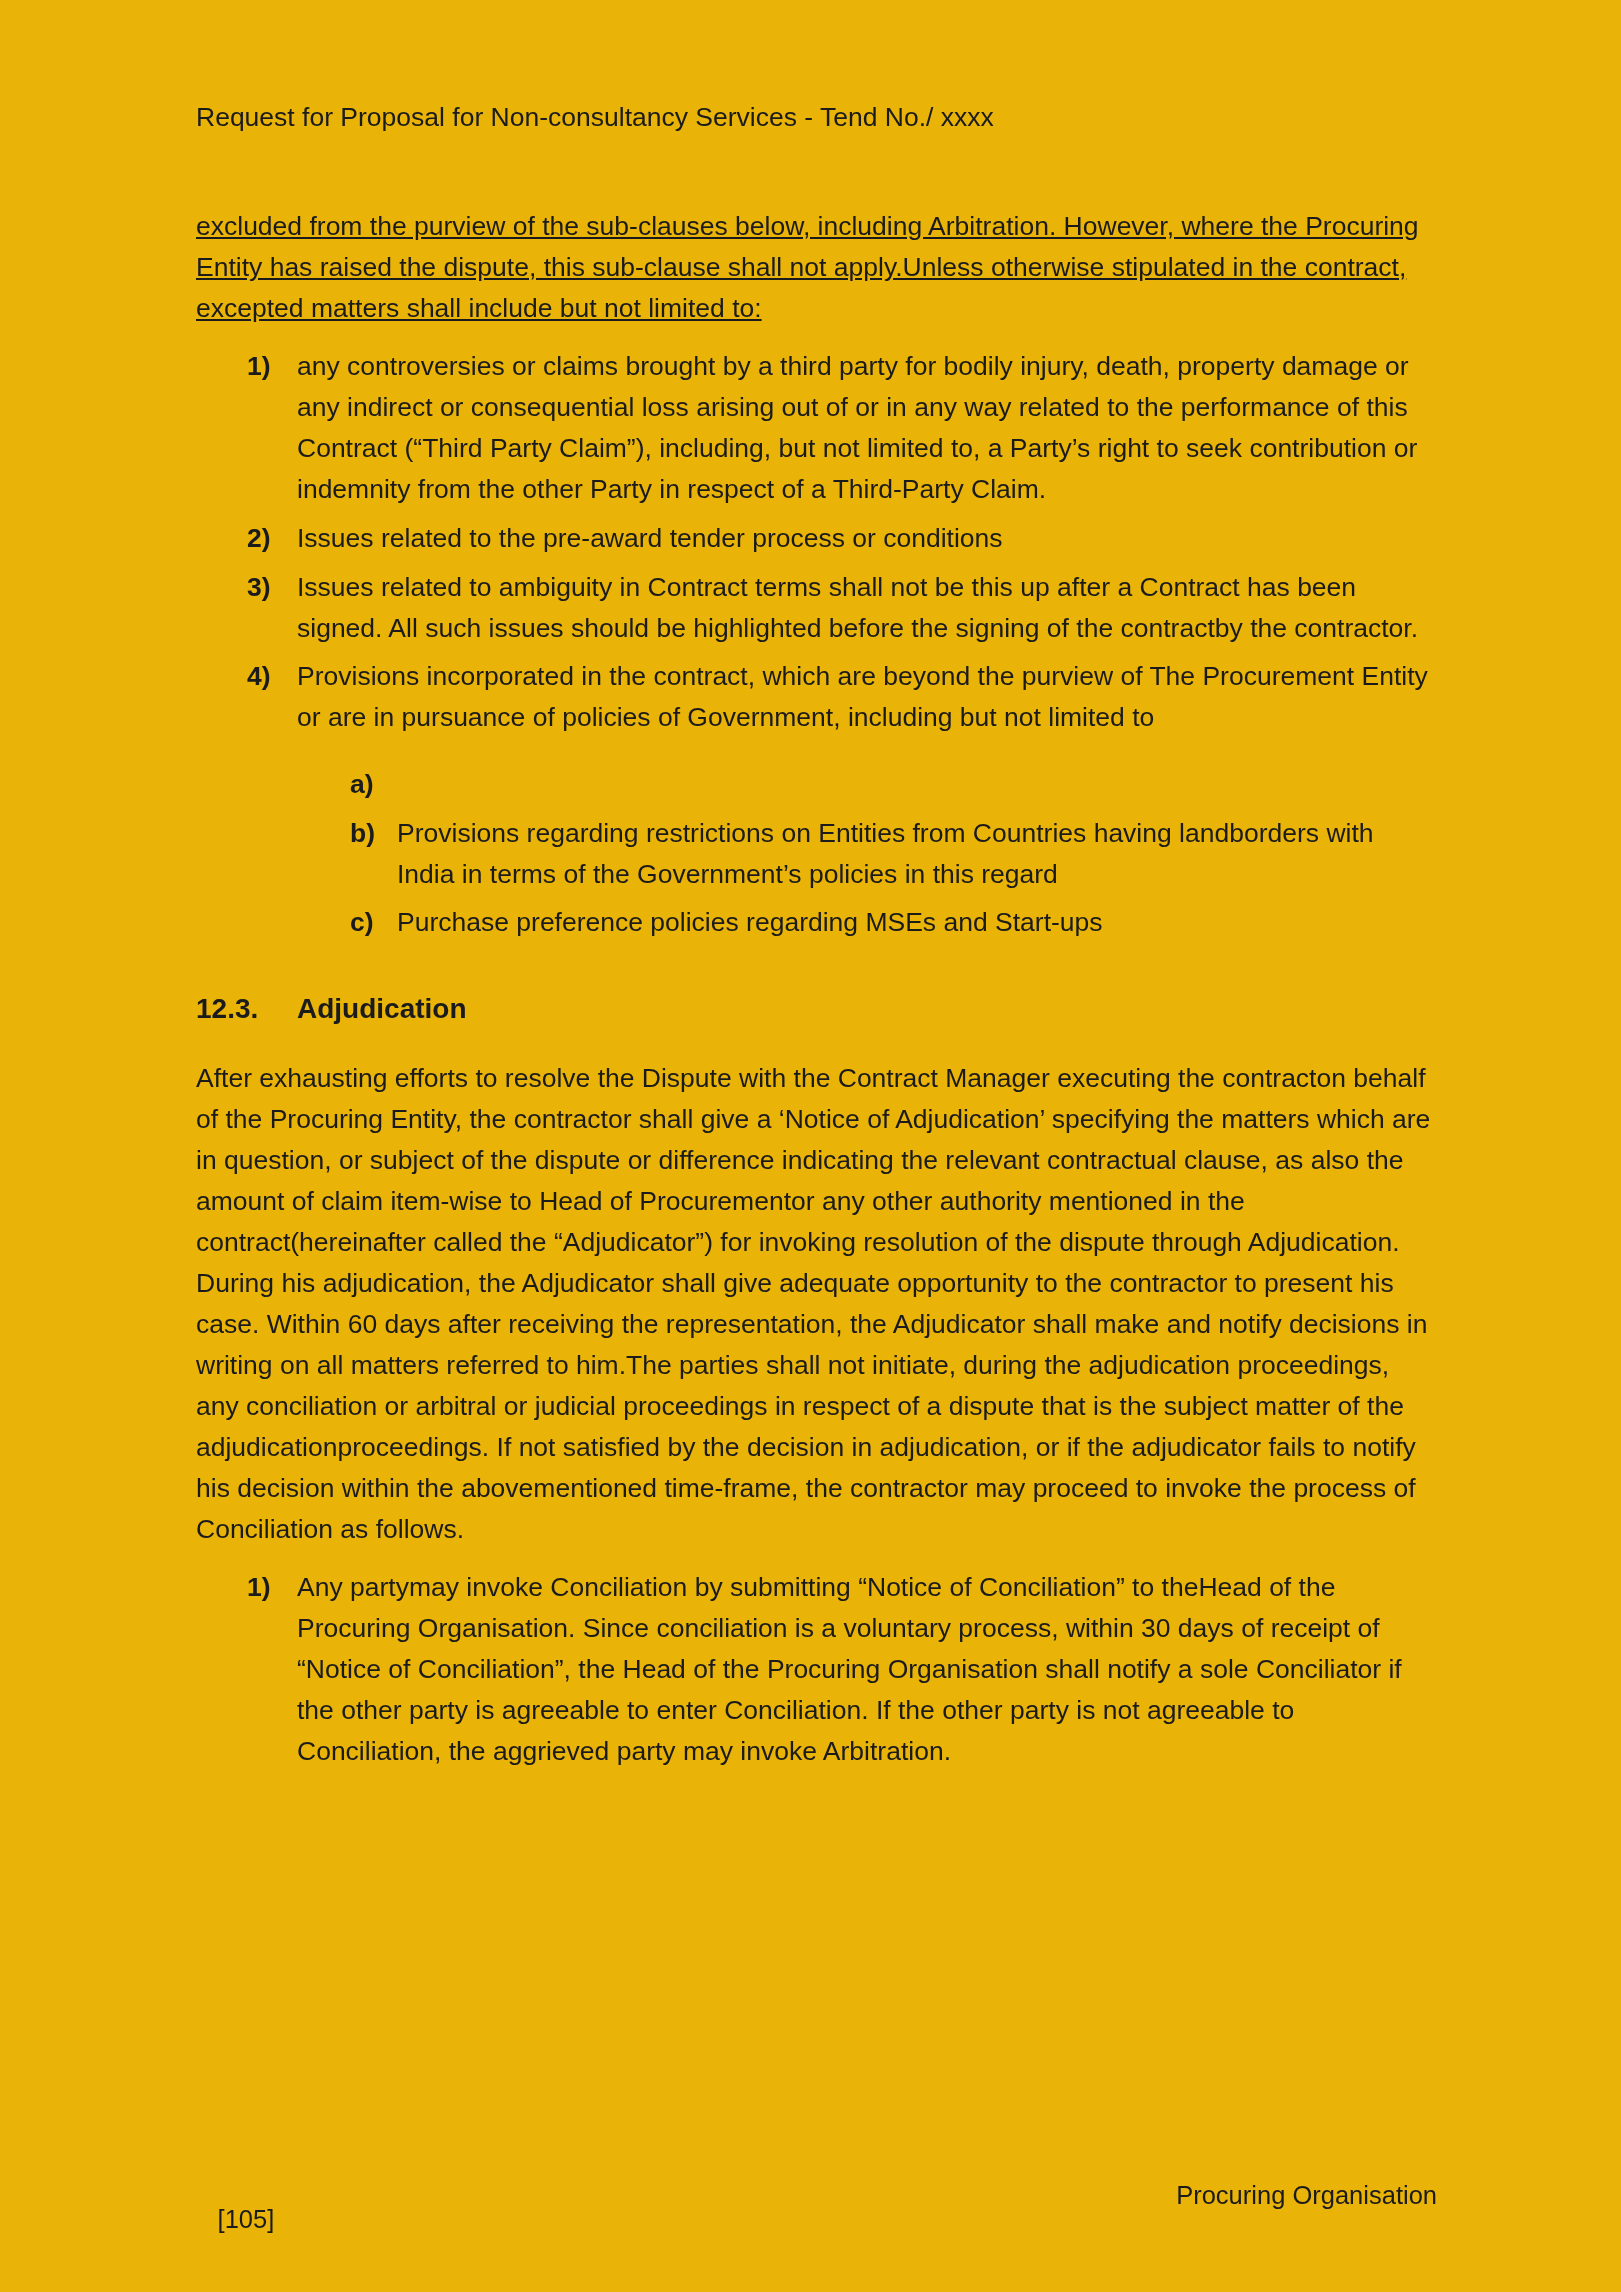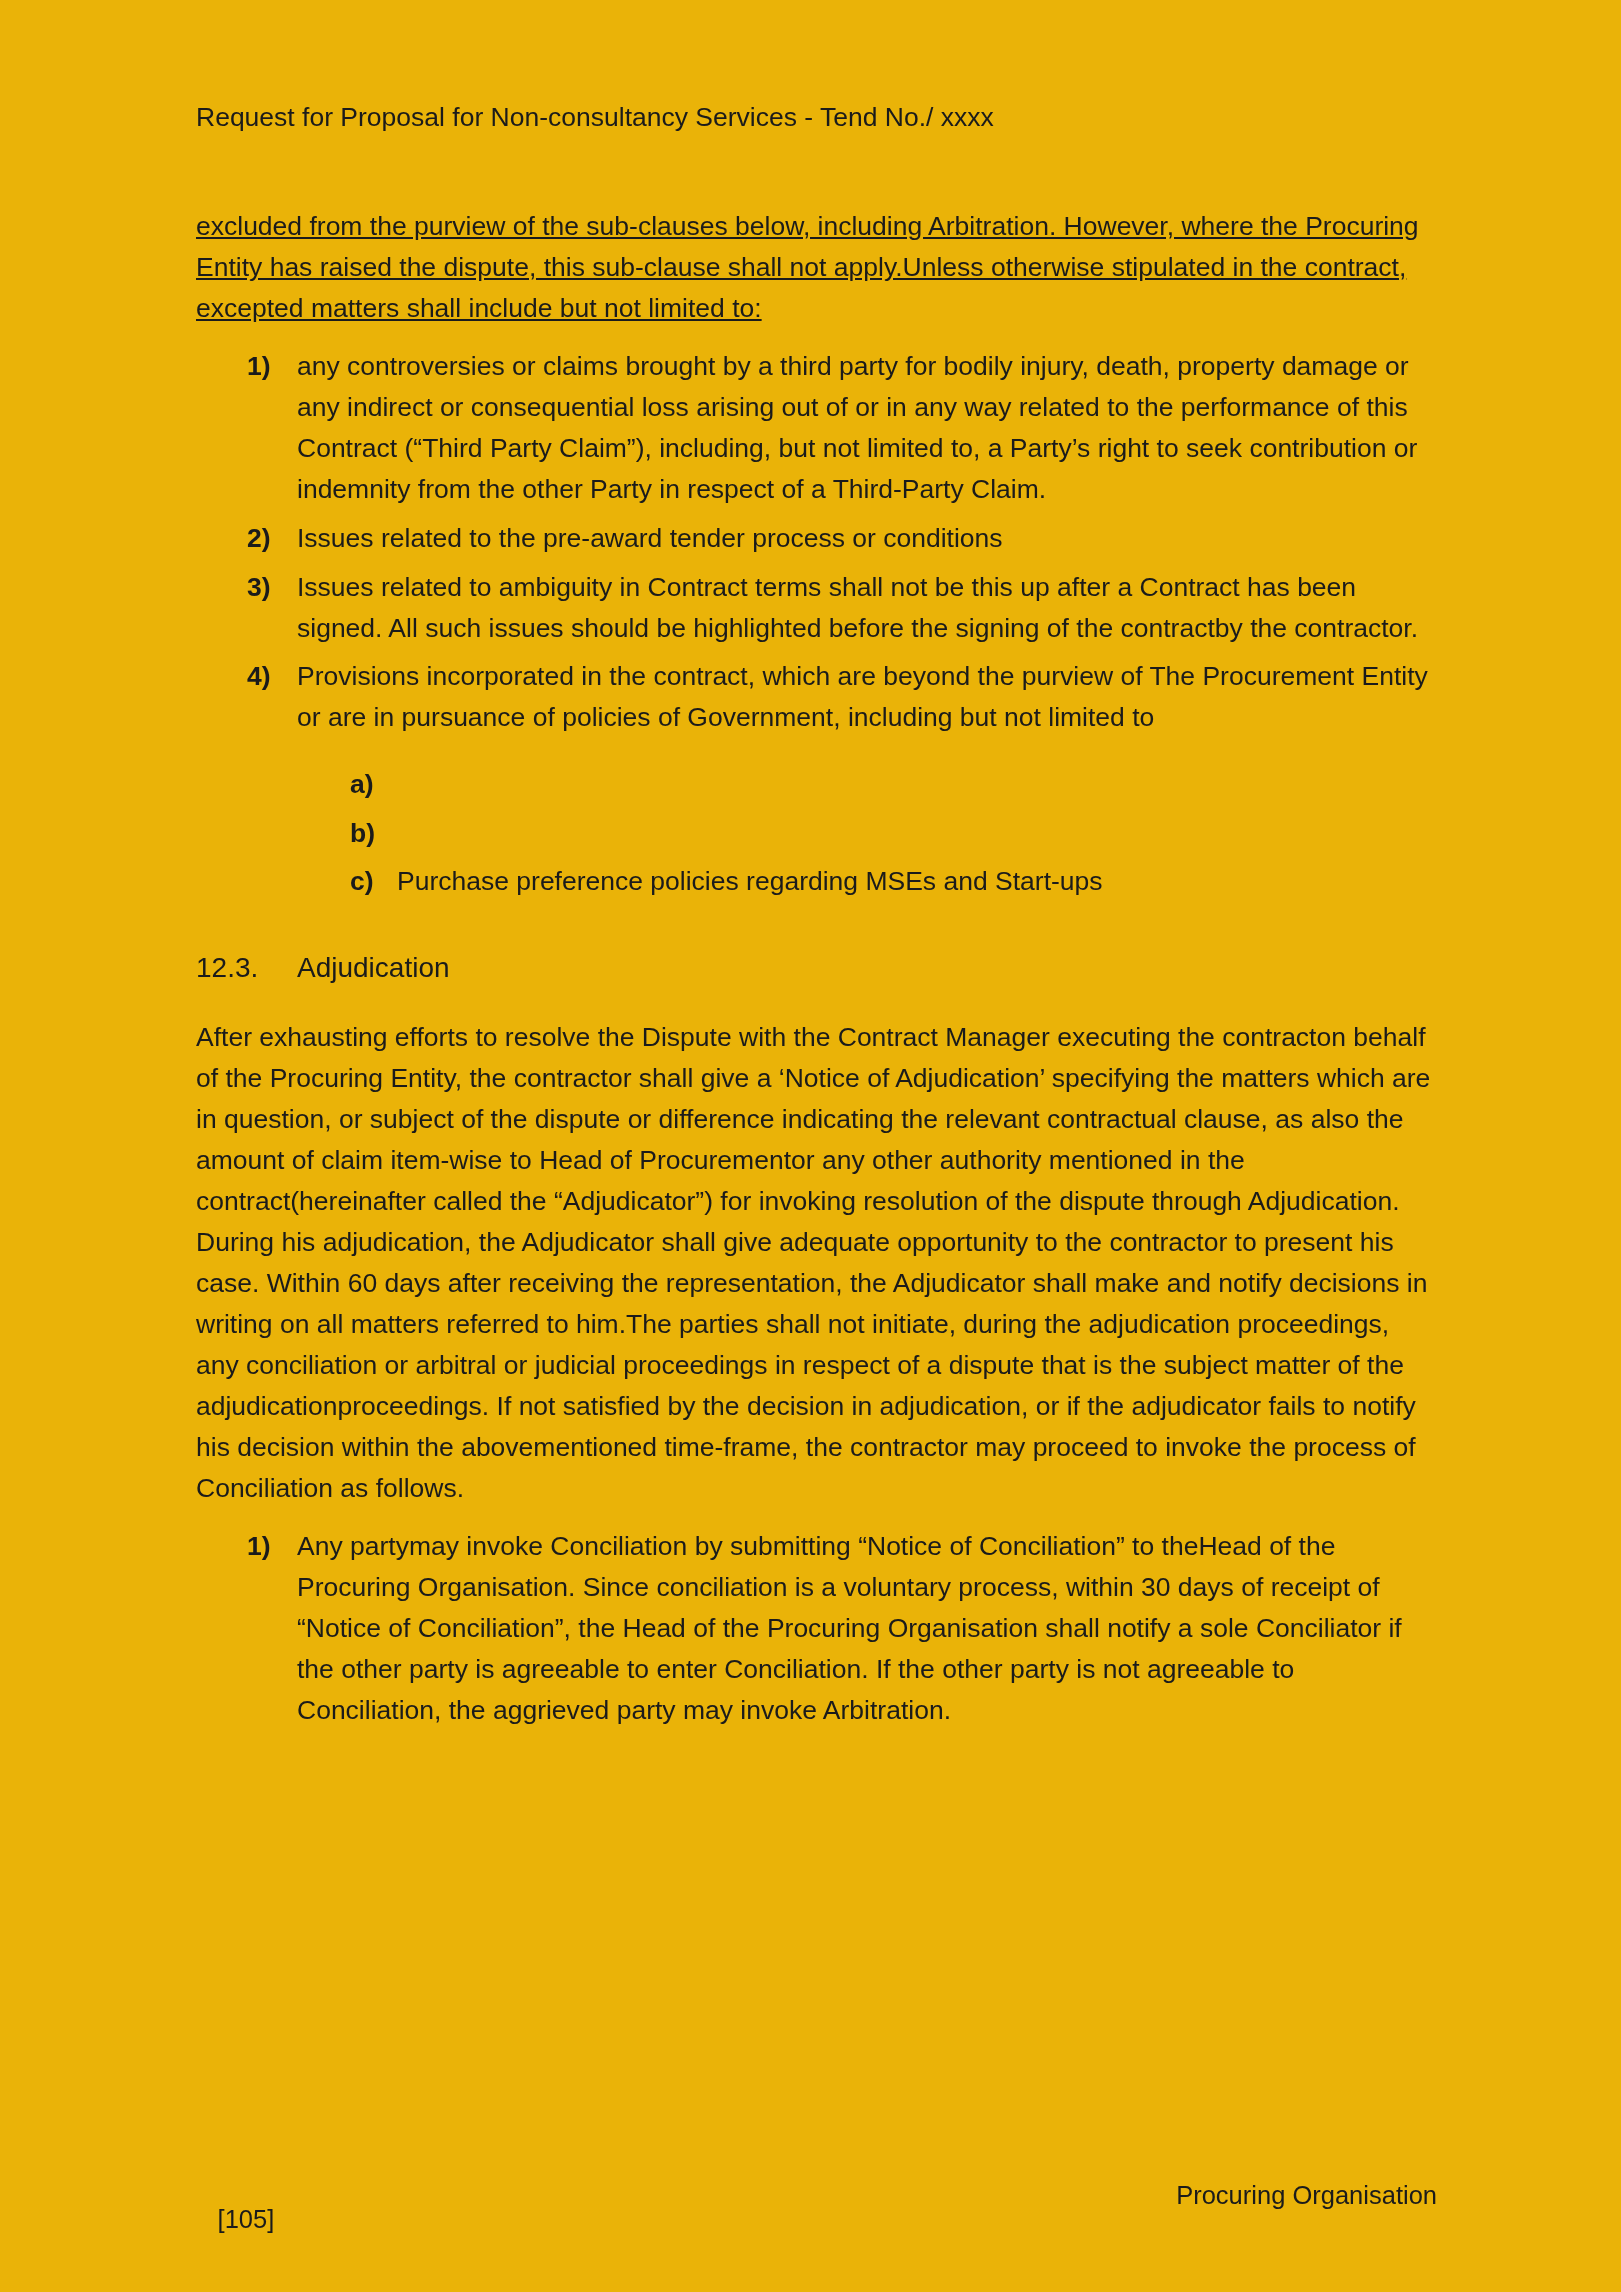--- a/index.html
+++ b/index.html
@@ -27,21 +27,21 @@
     flex: 0 0 auto;
     width: 50px;
     font-weight: 700;
   }
   .level1 .num { margin-left: 51px; }
   .level2 .num { margin-left: 154px; width: 47px; }
   .li .txt { flex: 1 1 auto; }
   .sublist { margin-top: 25.5px; }
   .heading {
     display: flex;
-    font-weight: 400;
+    font-weight: 700;
     font-size: 28px;
     line-height: 41px;
     margin-top: 45px;
     margin-bottom: 29px;
   }
   .heading .hnum { flex: 0 0 auto; width: 101px; }
   .section-para { margin-bottom: 17px; }
   .doc-footer {
     position: absolute;
     left: 196px;
@@ -84,20 +84,21 @@
         <span class="num">4)</span>
         <span class="txt">Provisions incorporated in the contract, which are beyond the purview of The Procurement Entity or are in pursuance of policies of Government, including but not limited to</span>
       </div>
 
       <div class="sublist">
         <div class="li level2">
           <span class="num">a)</span>
         </div>
         <div class="li level2">
           <span class="num">b)</span>
+          <span class="txt">Provisions regarding restrictions on Entities from Countries having landborders with India in terms of the Government’s policies in this regard</span>
         </div>
         <div class="li level2">
           <span class="num">c)</span>
           <span class="txt">Purchase preference policies regarding MSEs and Start-ups</span>
         </div>
       </div>
     </div>
 
     <div class="heading">
       <span class="hnum">12.3.</span>

